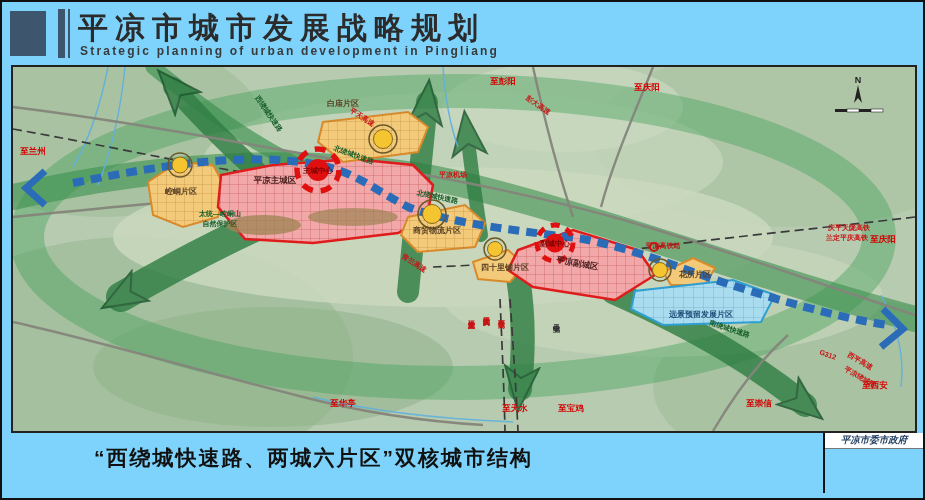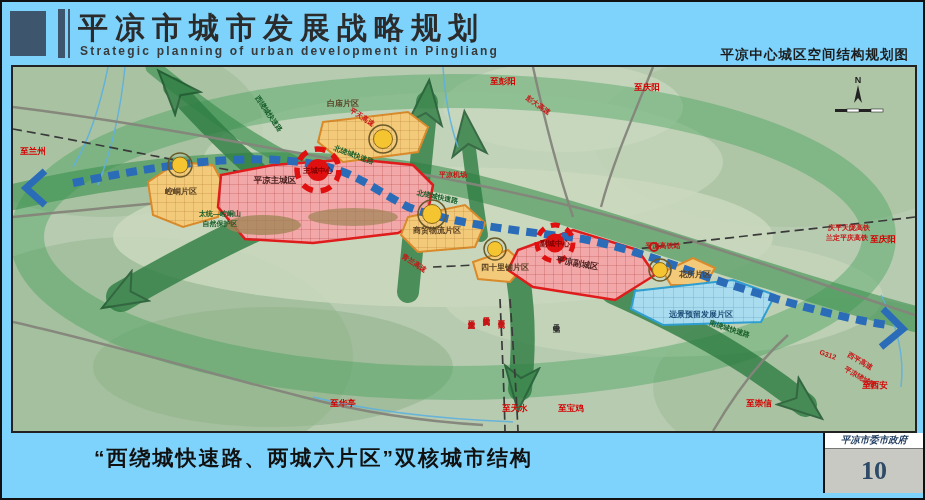--- a/index.html
+++ b/index.html
@@ -43,21 +43,20 @@
 </head>
 <body>
 
 <div id="page">
 
   <div id="logo-block"></div>
   <div id="logo-bar"></div>
   <div id="logo-bar2"></div>
   <div id="page-title">平凉市城市发展战略规划</div>
   <div id="page-subtitle">Strategic planning of urban development in Pingliang</div>
-  <div id="map-title">平凉中心城区空间结构规划图</div>
 
   <div id="map">
     <svg width="902" height="364" viewBox="0 0 902 364">
       <defs>
         <marker id="ah" markerWidth="50" markerHeight="50" refX="24" refY="25" orient="auto" markerUnits="userSpaceOnUse">
           <path d="M2,8 L46,25 L2,42 L13,25 Z" fill="#2e7d42" stroke="#17512a" stroke-width="2"></path>
         </marker>
         <pattern id="gridR" width="9" height="9" patternUnits="userSpaceOnUse">
           <path d="M0,0 H9 M0,0 V9" stroke="rgba(170,50,50,0.45)" stroke-width="1" fill="none"></path>
         </pattern>
@@ -227,16 +226,15 @@
 
     <div class="vlabel vred" style="left:455px;top:248px;">兰定平庆高铁</div>
     <div class="vlabel vred" style="left:470px;top:245px;">庆平天陇高铁</div>
     <div class="vlabel vred" style="left:485px;top:248px;">西平高铁</div>
     <div class="vlabel vdark" style="left:540px;top:252px;">宝中二线</div>
   </div>
 
   <div id="caption">“西绕城快速路、两城六片区”双核城市结构</div>
   <div id="agency-box">
     <div id="agency-name">平凉市委市政府</div>
-    <div id="page-number">10</div>
   </div>
 
 </div>
 
 </body></html>

